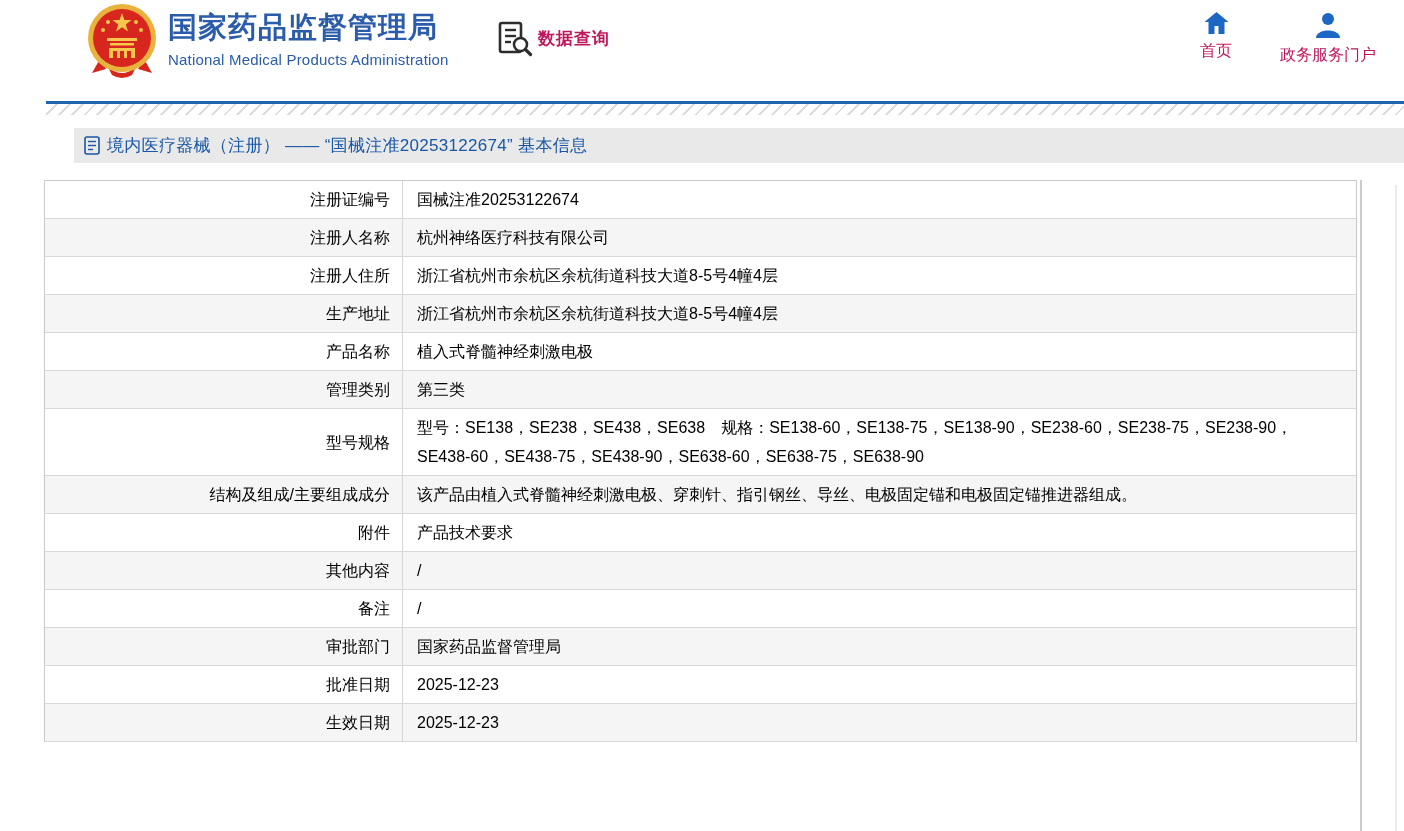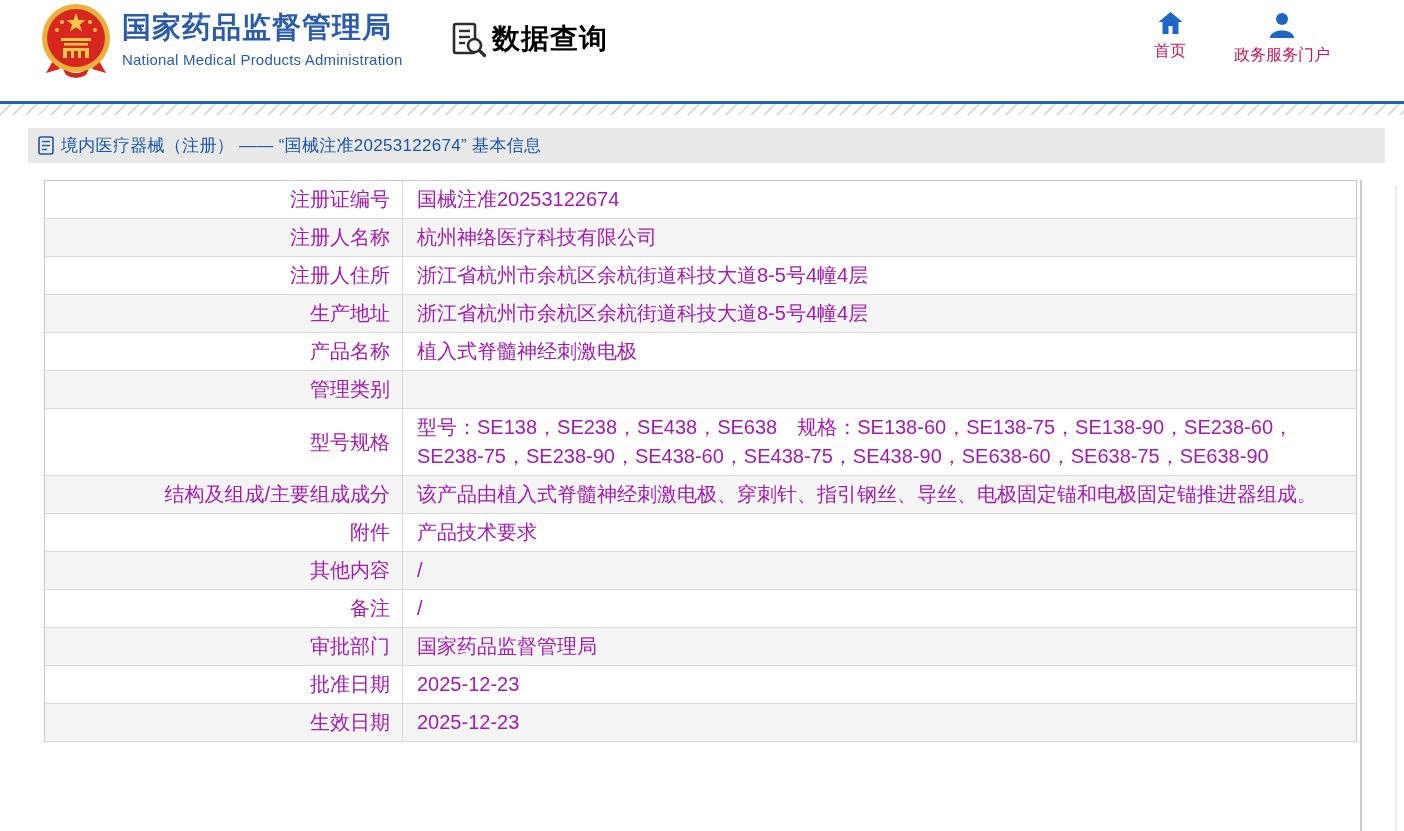--- a/index.html
+++ b/index.html
@@ -1,46 +1,46 @@
 <!DOCTYPE html>
 <html><head>
 <meta charset="utf-8">
 <style>
   * { margin:0; padding:0; box-sizing:border-box; }
   html,body { width:1404px; height:831px; overflow:hidden; background:#fff;
     font-family:"Liberation Sans","DejaVu Sans",sans-serif; }
-  .page { position:relative; width:1404px; height:831px; }
+  .page { position:relative; width:1404px; height:831px;padding-left:46px; }
 
   
   .header { position:relative; height:101px; background:#fff; }
   .emblem { position:absolute; left:40px; top:1px; width:72px; height:80px; }
   .brand { position:absolute; left:122px; top:9px; }
   .brand-cn { font-size:29px; font-weight:bold; color:#2a5caa; letter-spacing:1px; line-height:36px; }
   .brand-en { font-size:15px; color:#2a5caa; margin-top:6px; letter-spacing:0.2px; }
   .data-query { position:absolute; left:450px; top:20px; display:flex; align-items:center; gap:5px; cursor:pointer; }
-  .data-query-label { font-size:28px; color:#000000; font-weight:600; letter-spacing:1px; }
+  .data-query-label { font-size:17px; color:#be185d; font-weight:600; letter-spacing:1px; }
   .nav-item { position:absolute; top:12px; display:flex; flex-direction:column; align-items:center; gap:7px; cursor:pointer; }
   .nav-item .nav-label { font-size:16px; color:#be185d; white-space:nowrap; }
   .nav-home { left:1146px; width:48px; }
   .nav-portal { left:1232px; width:100px;justify-content:flex-end; }
 
   
   .blue-line { height:3px; background:#1f65b0; }
   .hatch { height:11px; background:repeating-linear-gradient(135deg,#ffffff 0 7px,#dcdcdc 7px 9px); }
 
   
   .title-bar { margin:13px 0 0 28px; width:1357px; height:35px; background:#e9e9e9;
     display:flex; align-items:center; padding-left:10px; gap:7px; }
   .title-text { font-size:17px; color:#1857a8; letter-spacing:0.3px; }
 
   
   .table-wrap { position:absolute; left:44px; top:180px; width:1313px; border:1px solid #c9c9c9; border-bottom:none; background:#fff; }
   .trow { display:flex; min-height:37px; border-bottom:1px solid #d8d8d8; background:#fff; }
   .trow:nth-child(even) { background:#f5f5f5; }
-  .tcell { display:flex; align-items:center; font-size:20px; color:#a21caf; line-height:29px; padding:4px 12px; }
+  .tcell { display:flex; align-items:center; font-size:16px; color:#000000; line-height:29px; padding:4px 12px; }
   .tlabel { width:358px; justify-content:flex-end; text-align:right; border-right:1px solid #d8d8d8; flex-shrink:0; }
   .tvalue { flex:1; text-align:left; padding-left:14px; }
   .table-edge { position:absolute; left:1360px; top:180px; width:2px; height:651px; background:#c9ccd2; }
   .page-edge  { position:absolute; left:1395px; top:185px; width:2px; height:646px; background:#ececef; }
 </style>
 </head>
 <body>
 
 <div class="page">
 
@@ -131,20 +131,21 @@
       <div class="trow">
         <div class="tcell tlabel">生产地址</div>
         <div class="tcell tvalue">浙江省杭州市余杭区余杭街道科技大道8-5号4幢4层</div>
       </div>
       <div class="trow">
         <div class="tcell tlabel">产品名称</div>
         <div class="tcell tvalue">植入式脊髓神经刺激电极</div>
       </div>
       <div class="trow">
         <div class="tcell tlabel">管理类别</div>
+        <div class="tcell tvalue">第三类</div>
       </div>
       <div class="trow">
         <div class="tcell tlabel">型号规格</div>
         <div class="tcell tvalue">型号：SE138，SE238，SE438，SE638　规格：SE138-60，SE138-75，SE138-90，SE238-60，SE238-75，SE238-90，SE438-60，SE438-75，SE438-90，SE638-60，SE638-75，SE638-90</div>
       </div>
       <div class="trow">
         <div class="tcell tlabel">结构及组成/主要组成成分</div>
         <div class="tcell tvalue">该产品由植入式脊髓神经刺激电极、穿刺针、指引钢丝、导丝、电极固定锚和电极固定锚推进器组成。</div>
       </div>
       <div class="trow">

